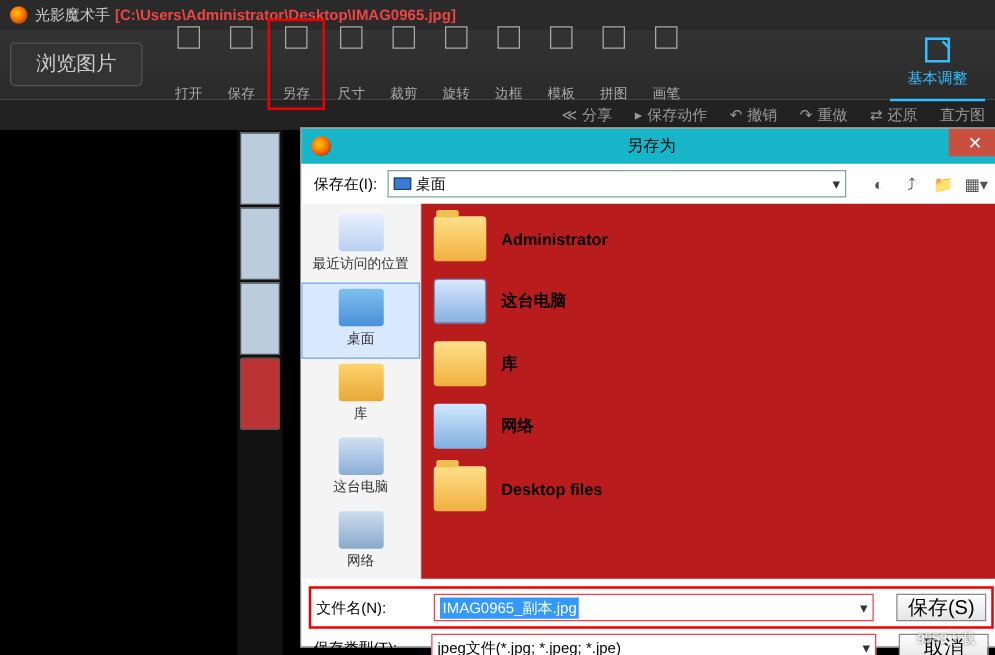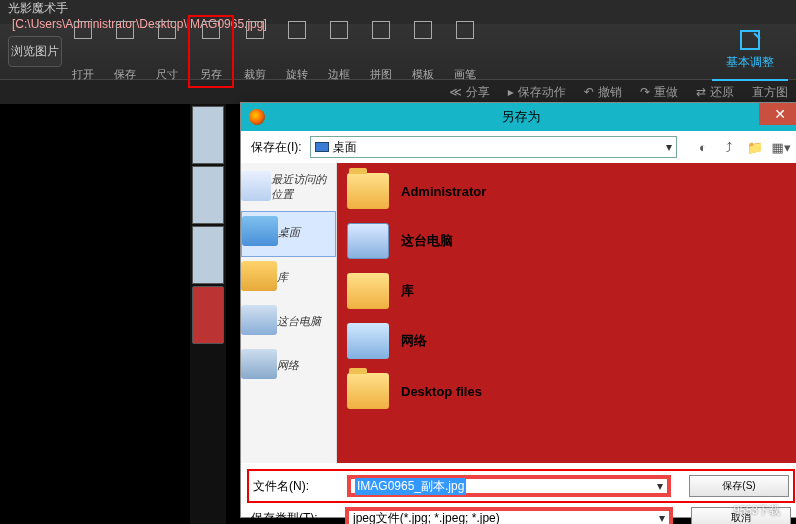--- a/index.html
+++ b/index.html
@@ -1,23 +1,23 @@
 <!DOCTYPE html>
 <html><head>
 <meta charset="utf-8">
 <style>
 * { margin: 0; padding: 0; box-sizing: border-box; font-family: "Microsoft YaHei", sans-serif; }
 body { width: 796px; height: 524px; background: #1a1a1a; overflow: hidden; position: relative; }
 
-.titlebar { height: 24px; background: #2a2a2a; color: #ccc; font-size: 12px; display: flex; padding: 0 8px; flex-direction: column; }
+.titlebar { height: 24px; background: #2a2a2a; color: #ccc; font-size: 12px; display: flex; align-items: center; padding: 0 8px; }
 .titlebar .app-icon { width: 14px; height: 14px; border-radius: 50%; background: radial-gradient(circle at 40% 40%, #ffcc00, #ff6600, #333); margin-right: 6px; }
-.titlebar .path { color: #fca5a5; margin-left: 4px; }
+.titlebar .path { color: #ef4444; margin-left: 4px; font-weight: bold; }
 
 .toolbar { height: 56px; background: linear-gradient(#333, #2a2a2a); display: flex; align-items: center; padding: 0 8px; border-bottom: 1px solid #444; }
-.browse-btn { border: 1px solid #555; background: #333; color: #ccc; font-size: 12px; padding: 6px 2px; border-radius: 4px; }
+.browse-btn { border: 1px solid #555; background: #333; color: #ccc; font-size: 16px; padding: 6px 20px; border-radius: 4px; margin-right: 16px; }
 .tool-item { display: flex; flex-direction: column; align-items: center; color: #aaa; font-size: 11px; padding: 4px 10px; cursor: pointer; min-width: 38px; gap: 24px; }
 .tool-item .ticon { width: 18px; height: 18px; border: 1.5px solid #aaa; margin-bottom: 4px; position: relative; }
 .tool-item.highlighted { border: 2px solid #e00; }
 .basic-adjust { margin-left: auto; color: #33bfff; border-bottom: 2px solid #33bfff; padding: 8px 14px; display: flex; flex-direction: column; align-items: center; font-size: 12px; }
 .basic-adjust .ticon { width: 20px; height: 20px; border: 2px solid #33bfff; margin-bottom: 4px; position: relative; }
 .basic-adjust .ticon::after { content: ""; position: absolute; width: 8px; height: 2px; background: #33bfff; top: 3px; right: -3px; transform: rotate(45deg); }
 
 .subbar { height: 24px; background: #222; color: #999; font-size: 12px; display: flex; align-items: center; padding: 0 8px; justify-content: flex-end; gap: 18px; }
 .subbar span { display: flex; align-items: center; gap: 4px; }
 
@@ -35,21 +35,21 @@
 
 .dlg-row1 { height: 32px; display: flex; align-items: center; padding: 4px 10px; font-size: 12px; gap: 8px; }
 .save-in-combo { flex: 1; height: 22px; border: 1px solid #7a9; display: flex; align-items: center; padding: 0 4px; font-size: 12px; position: relative; background: #fff; }
 .save-in-combo .desk-ico { width: 14px; height: 10px; background: #3a7bd5; margin-right: 4px; border: 1px solid #246; }
 .save-in-combo::after { content: "▾"; position: absolute; right: 4px; color: #333; }
 .nav-icons { display: flex; gap: 6px; margin-left: 8px; }
 .nav-ico { width: 20px; height: 20px; display: flex; align-items: center; justify-content: center; font-size: 13px; color: #555; border: 1px solid transparent; }
 
 .dlg-body { display: flex; height: 300px; }
 .places { width: 96px; background: #f4f4f4; border-right: 1px solid #ddd; padding: 4px 0; overflow: hidden; }
-.place { display: flex; flex-direction: row; align-items: center; font-size: 11px; color: #333; padding: 4px 0 8px; cursor: pointer; font-style: italic; }
+.place { display: flex; flex-direction: column; align-items: center; font-size: 11px; color: #333; padding: 4px 0 8px; cursor: pointer; }
 .place.sel { background: #d8e8ff; border: 1px solid #7aa7e0; }
 .place-ico { width: 36px; height: 30px; background: #bcd; border-radius: 3px; margin-bottom: 2px; }
 .place-ico.recent { background: linear-gradient(#e8f0ff,#b8d0f0); position: relative; }
 .place-ico.desktop { background: linear-gradient(#7ec0ee,#4a90d9); }
 .place-ico.lib { background: linear-gradient(#ffd36b,#e6a93a); }
 .place-ico.pc { background: linear-gradient(#d0e0f0,#8aaed8); }
 .place-ico.net { background: linear-gradient(#cde,#8ac); }
 
 .file-list { flex: 1; background: #b91c1c; padding: 6px 10px; overflow: auto; font-weight: bold; }
 .fitem { display: flex; align-items: center; gap: 12px; padding: 4px 0 10px; font-size: 13px; color: #000; }
@@ -57,24 +57,24 @@
 .fico.folder { background: linear-gradient(#ffe08a,#f0b040); position: relative; }
 .fico.folder::before { content: ""; position: absolute; top: -5px; left: 2px; width: 18px; height: 6px; background: #f0c050; border-radius: 2px 2px 0 0; }
 .fico.pc { background: linear-gradient(#d8e8ff,#88b0e0); border: 1px solid #6a90c0; }
 .fico.lib { background: linear-gradient(#ffe08a,#f0b040); }
 .fico.net { background: linear-gradient(#d0e8ff,#80b0e0); }
 
 .dlg-bottom { padding: 6px 10px; font-size: 12px; }
 .bot-row { display: flex; align-items: center; gap: 18px; margin-bottom: 6px; }
 .bot-row.hl { border: 2px solid #e00; padding: 4px; margin: 0 -4px 4px; }
 .bot-label { width: 76px; color: #000; }
-.bot-combo { flex: 1; height: 22px; border: 4px solid #ef4444; display: flex; align-items: center; padding: 0 4px; position: relative; background: #fff; }
+.bot-combo { flex: 1; height: 22px; border: 1px solid #ef4444; display: flex; align-items: center; padding: 0 4px; position: relative; background: #fff; }
 .bot-combo::after { content: "▾"; position: absolute; right: 4px; color: #333; }
 .bot-combo .selected { background: #3399ff; color: #fff; padding: 0 2px; }
-.dlg-btn { width: 100px; height: 22px; border: 1px solid #888; background: linear-gradient(#fdfdfd,#e5e5e5); font-size: 10px; display: flex; align-items: center; justify-content: center; }
+.dlg-btn { width: 72px; height: 22px; border: 1px solid #888; background: linear-gradient(#fdfdfd,#e5e5e5); font-size: 16px; display: flex; align-items: center; justify-content: center; }
 
 .watermark { position: absolute; right: 16px; bottom: 6px; color: #fff; font-size: 11px; opacity: 0.7; text-shadow: 0 0 3px #000; }
 </style>
 </head>
 <body>
 
 <div class="titlebar">
   <span class="app-icon"></span>
   <span>光影魔术手</span>
   <span class="path">[C:\Users\Administrator\Desktop\IMAG0965.jpg]</span>
@@ -83,47 +83,47 @@
 <div class="toolbar">
   <button class="browse-btn">浏览图片</button>
   <div class="tool-item">
       <div class="ticon"></div>
       <span>打开</span>
     </div>
   <div class="tool-item">
       <div class="ticon"></div>
       <span>保存</span>
     </div>
+  <div class="tool-item highlighted">
+      <div class="ticon"></div>
+      <span>另存</span>
+    </div>
   <div class="tool-item">
       <div class="ticon"></div>
       <span>尺寸</span>
     </div>
-  <div class="tool-item highlighted">
-      <div class="ticon"></div>
-      <span>另存</span>
-    </div>
   <div class="tool-item">
       <div class="ticon"></div>
       <span>裁剪</span>
     </div>
   <div class="tool-item">
       <div class="ticon"></div>
       <span>旋转</span>
     </div>
   <div class="tool-item">
       <div class="ticon"></div>
       <span>边框</span>
     </div>
   <div class="tool-item">
       <div class="ticon"></div>
+      <span>模板</span>
+    </div>
+  <div class="tool-item">
+      <div class="ticon"></div>
       <span>拼图</span>
-    </div>
-  <div class="tool-item">
-      <div class="ticon"></div>
-      <span>模板</span>
     </div>
   <div class="tool-item">
       <div class="ticon"></div>
       <span>画笔</span>
     </div>
   <div class="basic-adjust">
       <div class="ticon"></div>
       <span>基本调整</span>
     </div>
 </div>

